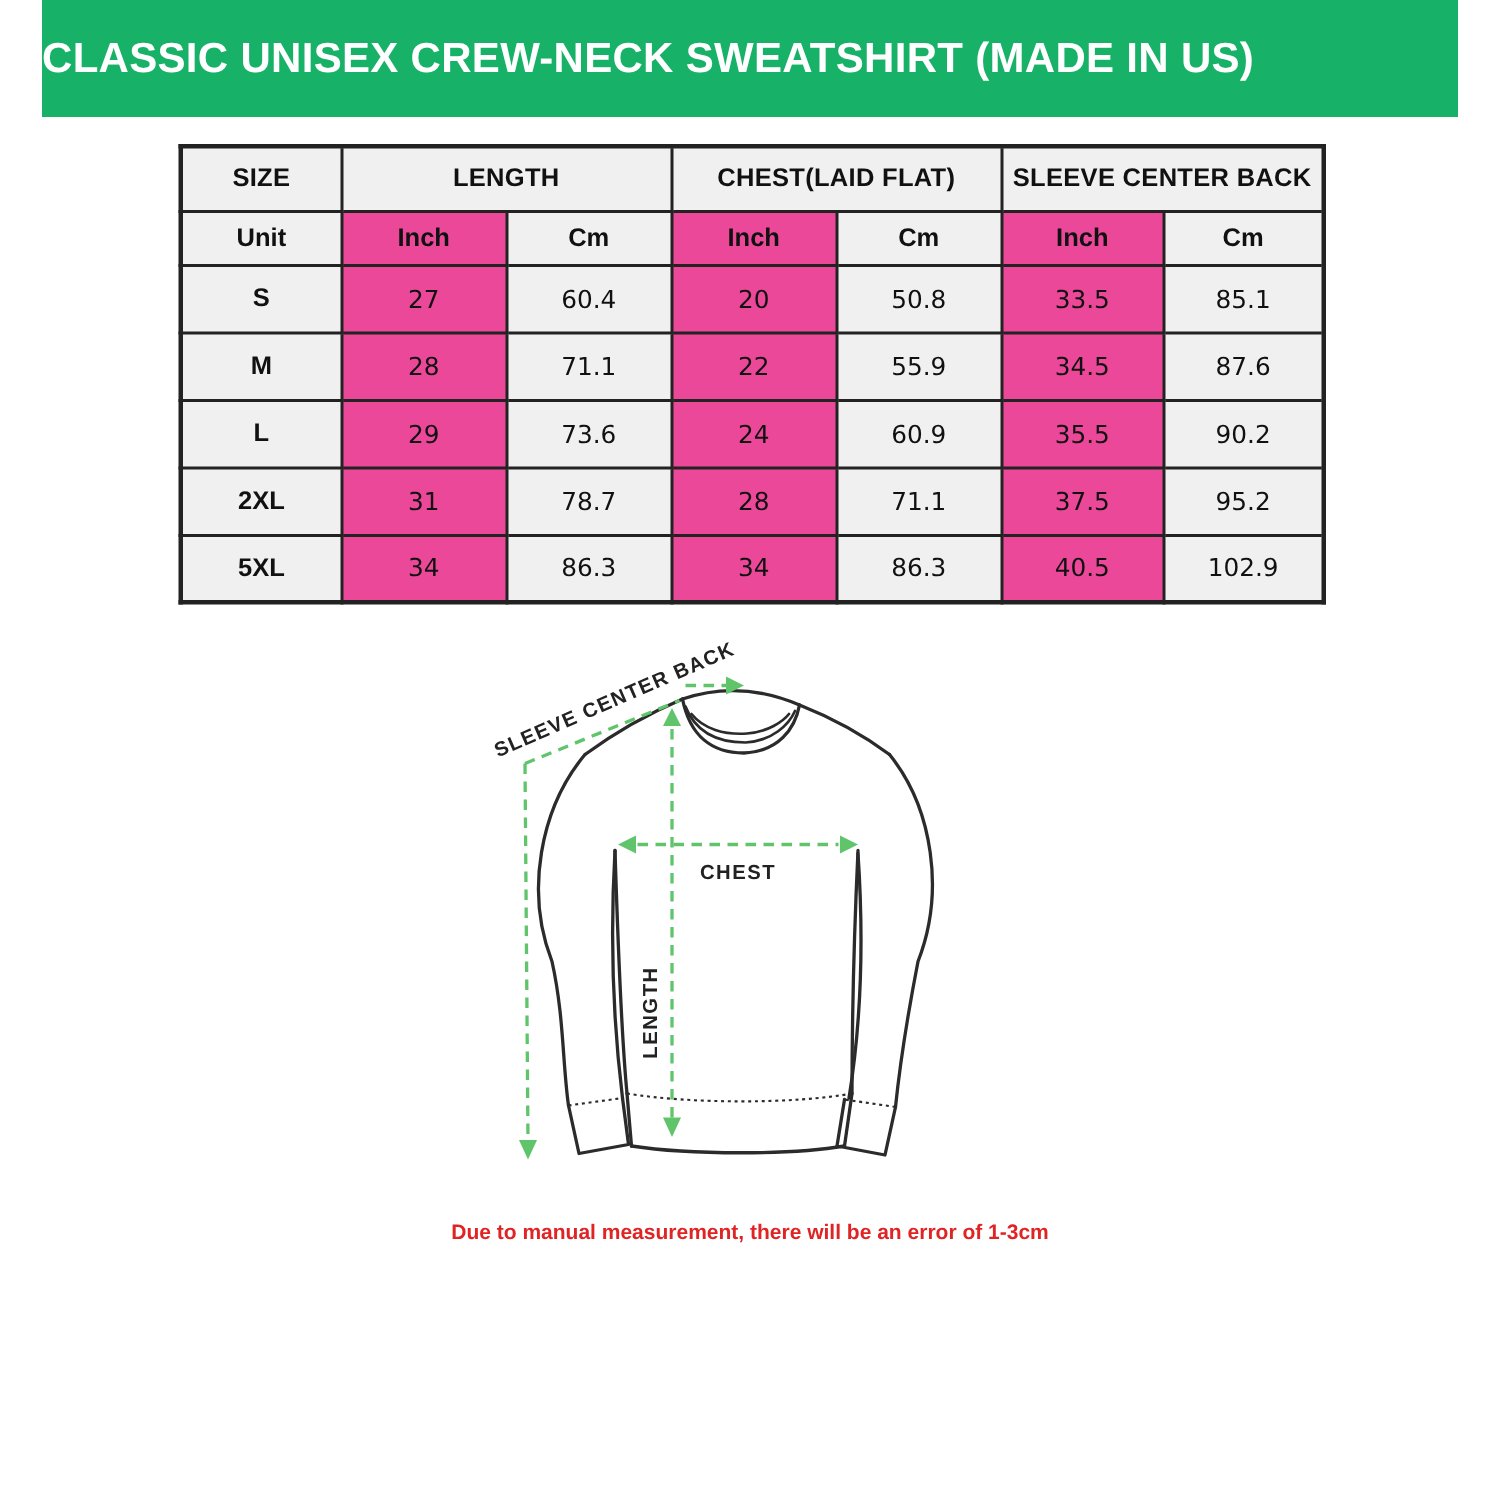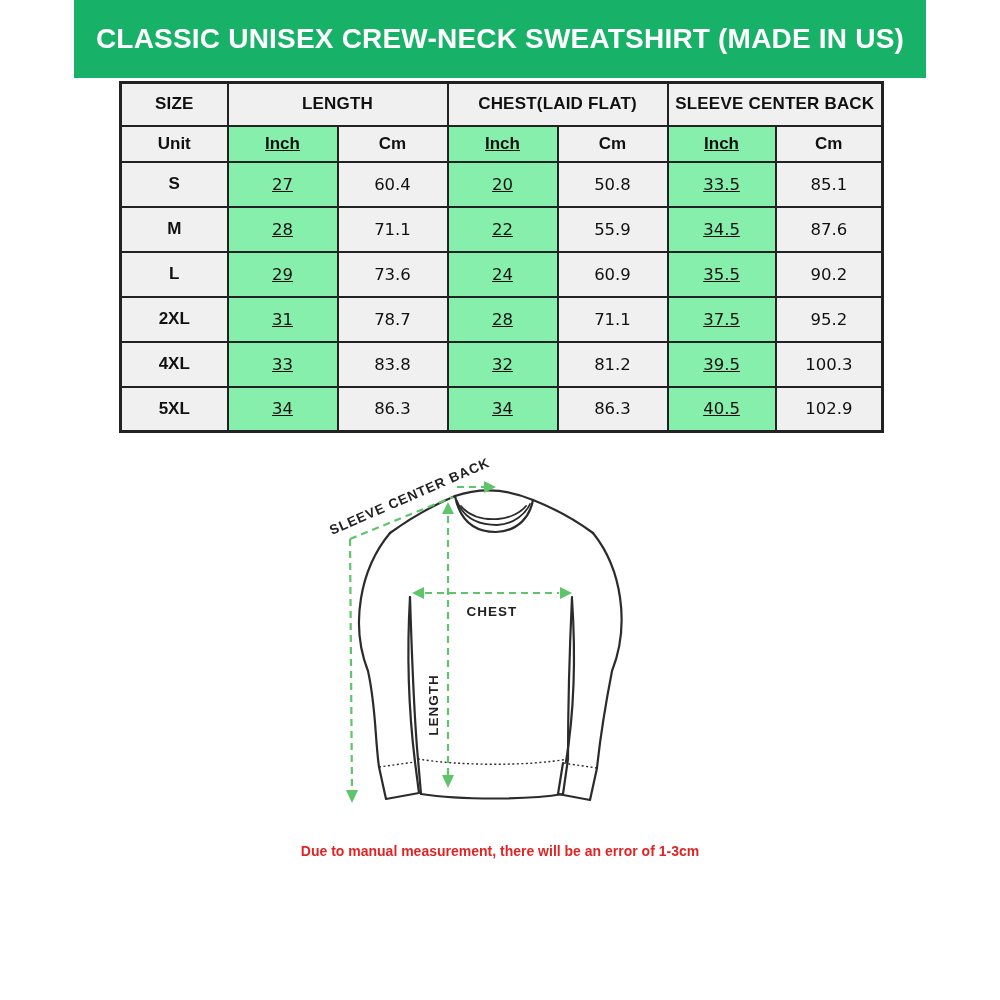--- a/index.html
+++ b/index.html
@@ -7,47 +7,47 @@
     --dash-green:#5fc46a;
     --note-red:#e02424;
     --line:#2b2b2b;
     --cell-gray:#f0f0f0;
     --border-dark:#222;
   }
   *{margin:0;padding:0;box-sizing:border-box;}
   html,body{width:1000px;height:1000px;background:#fff;overflow:hidden;
     font-family:"Liberation Sans",sans-serif;}
   .banner{
-    width:852px;height:78px;margin:0 auto;
+    width:944px;height:78px;margin:0 auto;
     background:var(--banner-green);
-    display:flex;align-items:center;justify-content:center;
+    display:flex;align-items:center;
   }
   .banner-title{
     color:#fff;font-size:28px;font-weight:700;letter-spacing:.2px;
     font-family:"Liberation Sans",sans-serif;white-space:nowrap;
   }
-  .chart-wrap{width:762px;margin:3px auto 0;}
+  .chart-wrap{width:762px;margin:18px auto 0;}
   table.size-chart{
     width:762px;table-layout:fixed;border-collapse:collapse;
     border:3px solid var(--border-dark);
   }
   table.size-chart th,table.size-chart td{
     border:2px solid var(--border-dark);
     text-align:center;vertical-align:middle;
     color:#111;
   }
   tr.group-row{height:43px;}
   tr.unit-row{height:36px;}
   tr.data-row{height:45px;}
   th.group-cell{background:var(--cell-gray);font-size:17px;font-weight:700;letter-spacing:.2px;}
   th.unit-cell{font-size:17px;font-weight:700;}
   td.size-cell{font-size:17px;font-weight:700;background:var(--cell-gray);}
   td.val-cell{font-size:16.5px;font-weight:400;font-family:"DejaVu Sans","Liberation Sans",sans-serif;}
   .col-gray{background:var(--cell-gray);}
-  .col-white{background:#86efac;text-decoration:underline;}
+  .col-white{background:#ec4899;}
   .diagram{display:block;margin:20px auto 0;}
   .outline{fill:none;stroke:var(--line);stroke-width:2.2;stroke-linecap:round;stroke-linejoin:round;}
   .thin{stroke-width:1.8;}
   .seam{fill:none;stroke:var(--line);stroke-width:1.4;stroke-dasharray:2 2.5;}
   .dash{fill:none;stroke:var(--dash-green);stroke-width:2.2;stroke-dasharray:7 5;stroke-linecap:butt;}
   .dash-arrow{fill:var(--dash-green);stroke:none;}
   .diag-label{fill:#222;font-family:"Liberation Sans",sans-serif;font-weight:700;
     font-size:13.5px;letter-spacing:1px;}
   .footnote{
     margin-top:10px;text-align:center;
@@ -120,29 +120,20 @@
         <tr class="data-row">
           <td class="size-cell">2XL</td>
           <td class="val-cell col-white">31</td>
           <td class="val-cell col-gray">78.7</td>
           <td class="val-cell col-white">28</td>
           <td class="val-cell col-gray">71.1</td>
           <td class="val-cell col-white">37.5</td>
           <td class="val-cell col-gray">95.2</td>
         </tr>
         <tr class="data-row">
-          <td class="size-cell">4XL</td>
-          <td class="val-cell col-white">33</td>
-          <td class="val-cell col-gray">83.8</td>
-          <td class="val-cell col-white">32</td>
-          <td class="val-cell col-gray">81.2</td>
-          <td class="val-cell col-white">39.5</td>
-          <td class="val-cell col-gray">100.3</td>
-        </tr>
-        <tr class="data-row">
           <td class="size-cell">5XL</td>
           <td class="val-cell col-white">34</td>
           <td class="val-cell col-gray">86.3</td>
           <td class="val-cell col-white">34</td>
           <td class="val-cell col-gray">86.3</td>
           <td class="val-cell col-white">40.5</td>
           <td class="val-cell col-gray">102.9</td>
         </tr>
       </tbody>
   </table>

